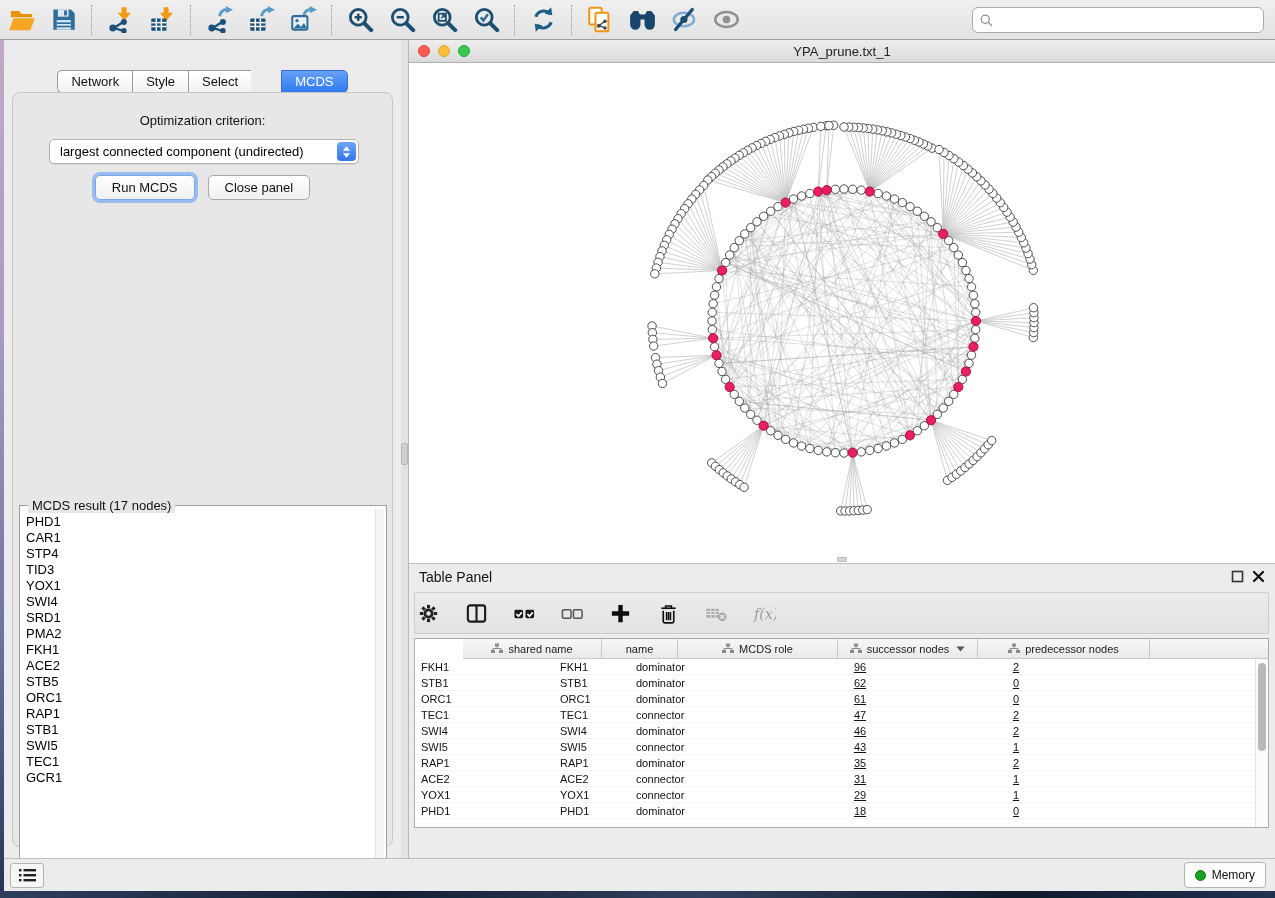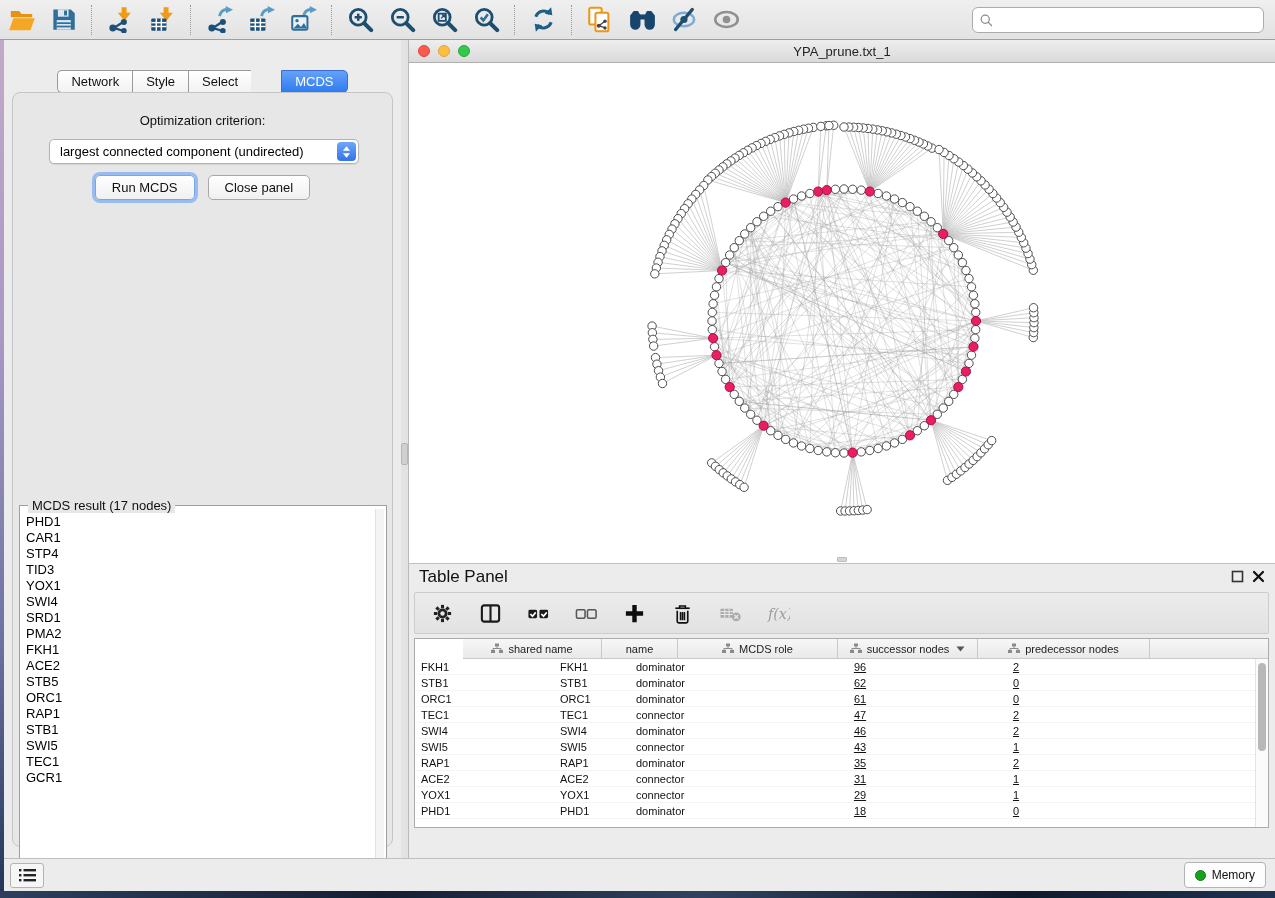--- a/index.html
+++ b/index.html
@@ -72,24 +72,24 @@
   .light.yellow { background:#fdbd3f; border:1px solid #dda73a; }
   .light.green { background:#35c84b; border:1px solid #2ba63d; }
   .net-title { position:absolute; left:0; right:0; text-align:center; font-size:13px; color:#222; }
   .net-canvas { position:relative; width:100%; height:499px; background:#fff; }
   .hgrip { position:absolute; left:50%; bottom:1px; transform:translateX(-50%); width:10px; height:5px;
     background:#d5d5d5; border:1px solid #bdbdbd; border-radius:1px; cursor:row-resize; }
 
   
   .table-panel { position:absolute; left:408px; top:563px; width:867px; height:295px; background:#ececec;
     border-left:1px solid #b9b9b9; border-top:1px solid #c0c0c0; }
-  .tp-head { height:25px; display:flex; align-items:center; padding:0 10px; font-size:17px; color:#111; }
+  .tp-head { height:25px; display:flex; align-items:center; padding:0 10px; font-size:14px; color:#111; }
   .tp-toolbar { position:absolute; left:5px; top:28px; right:6px; height:42px;
     background:linear-gradient(#ececec,#e2e2e2); border:1px solid #cccccc; border-radius:2px;
-    display:flex; align-items:center; padding-left:14px; gap:22px; }
+    display:flex; align-items:center; gap:22px; }
   .tp-tool { width:26px; height:26px; display:flex; align-items:center; justify-content:center; cursor:pointer; background:transparent; border:none; }
   .tp-tool svg { width:23px; height:23px; }
   .tp-tool.disabled { cursor:default; }
   .tbl-wrap { position:absolute; left:5px; top:74px; right:6px; bottom:30px; background:#fff; border:1px solid #ababab;padding-left:48px; }
   .tbl-header { display:flex; height:20px; border-bottom:1px solid #c9c9c9; background:linear-gradient(#f7f7f7,#e9e9e9); }
   .th { display:flex; align-items:center; justify-content:center; gap:5px; font-size:11px; color:#222;
     border-right:1px solid #c9c9c9; position:relative; cursor:pointer; }
   .th svg.tree { width:12px; height:11px; flex:none; }
   .th svg.sort { width:9px; height:6px; margin-left:2px; }
   .tbl-body { position:absolute; left:0; top:20px; right:13px; bottom:0; overflow:hidden; }

